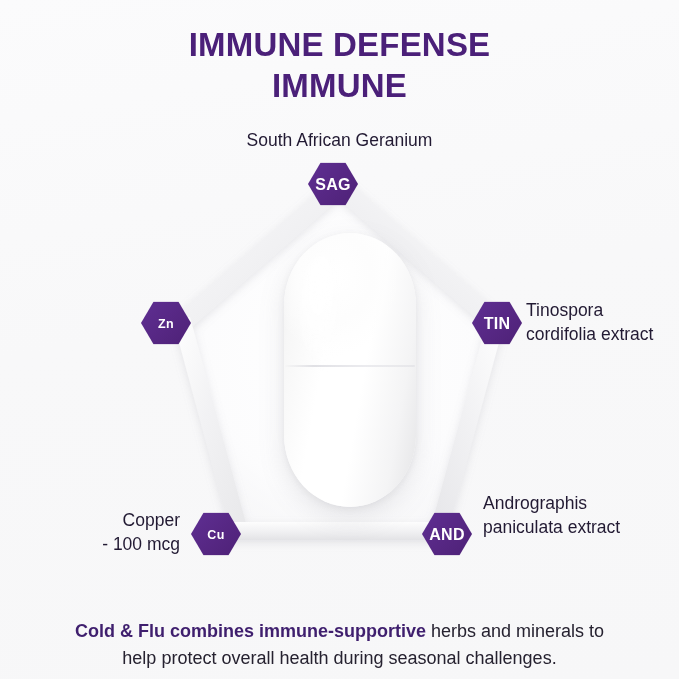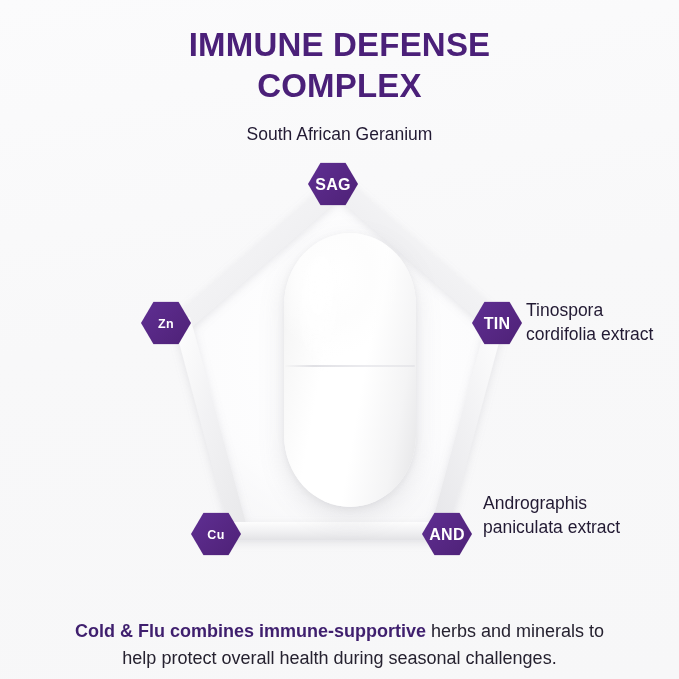--- a/index.html
+++ b/index.html
@@ -119,21 +119,21 @@
 
   
   .nlabel {
     position: absolute;
     color: #221a33;
     font-size: 17.5px;
     line-height: 24px;
     white-space: pre-line;
   }
   .nlabel.top {
-    top: 122px;
+    top: 128px;
     left: 0;
     width: 679px;
     text-align: center;
   }
   .nlabel.left {
     text-align: right;
   }
   .nlabel.right {
     text-align: left;
   }
@@ -159,21 +159,21 @@
     margin-top: 32px;
   }
 </style>
 </head>
 <body>
 
 <div id="canvas">
 
   <div class="title">
     <span class="ln">IMMUNE DEFENSE</span>
-    <span class="ln">COMPLEX</span>
+    <span class="ln">IMMUNE</span>
   </div>
 
   <div class="diagram">
 
     <svg width="679" height="600" viewBox="0 0 679 600">
       <defs>
         <linearGradient id="bandA" x1="0" y1="0" x2="1" y2="1">
           <stop offset="0%" stop-color="#ffffff"></stop>
           <stop offset="45%" stop-color="#f2f2f4"></stop>
           <stop offset="100%" stop-color="#e8e8ea"></stop>
@@ -243,20 +243,22 @@
       <div class="hex"></div>
       <div class="abbr">AND</div>
     </div>
 
     <div class="nlabel top" id="label-sag">South African Geranium</div>
 
 
     <div class="nlabel right" id="label-tin">Tinospora
 cordifolia extract</div>
 
+    <div class="nlabel left" id="label-cu">Copper
+- 100 mcg</div>
 
     <div class="nlabel right" id="label-and">Andrographis
 paniculata extract</div>
 
   </div>
 
   <div class="caption">
     <b>Cold &amp; Flu combines immune-supportive</b><span> herbs and minerals to</span><br>
     <span>help protect overall health during seasonal challenges.</span>
   </div>

